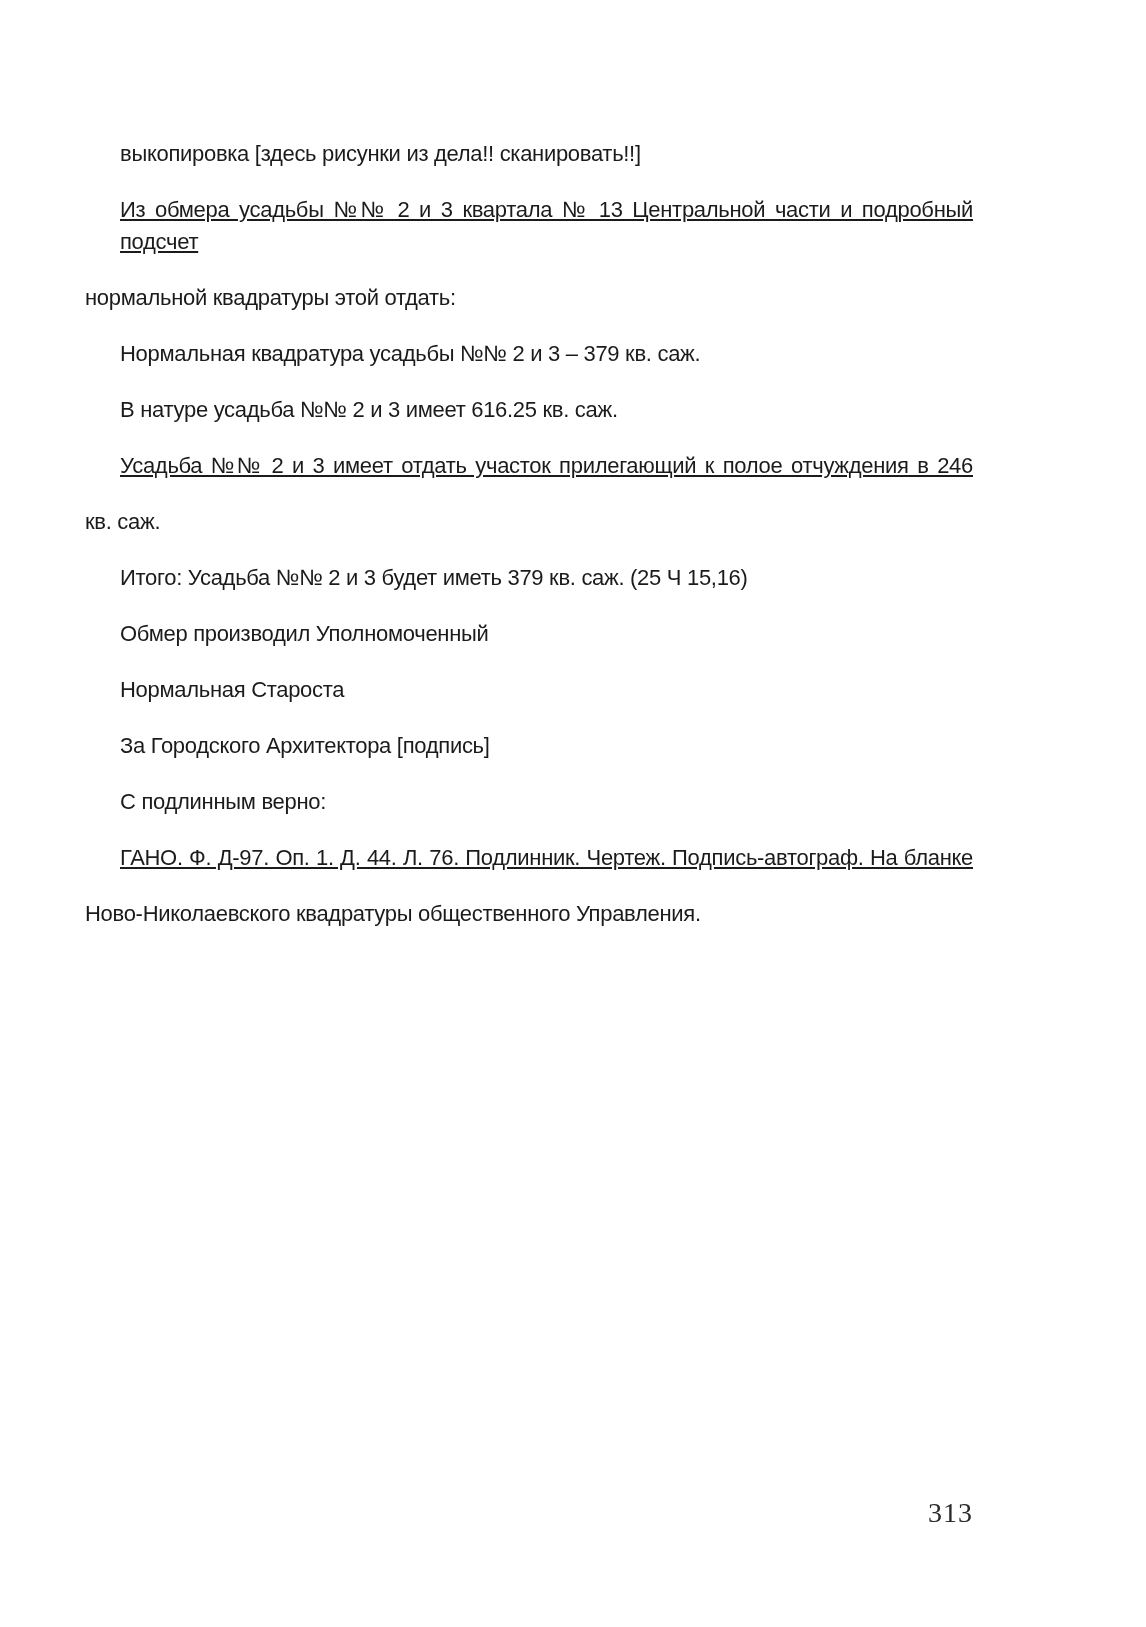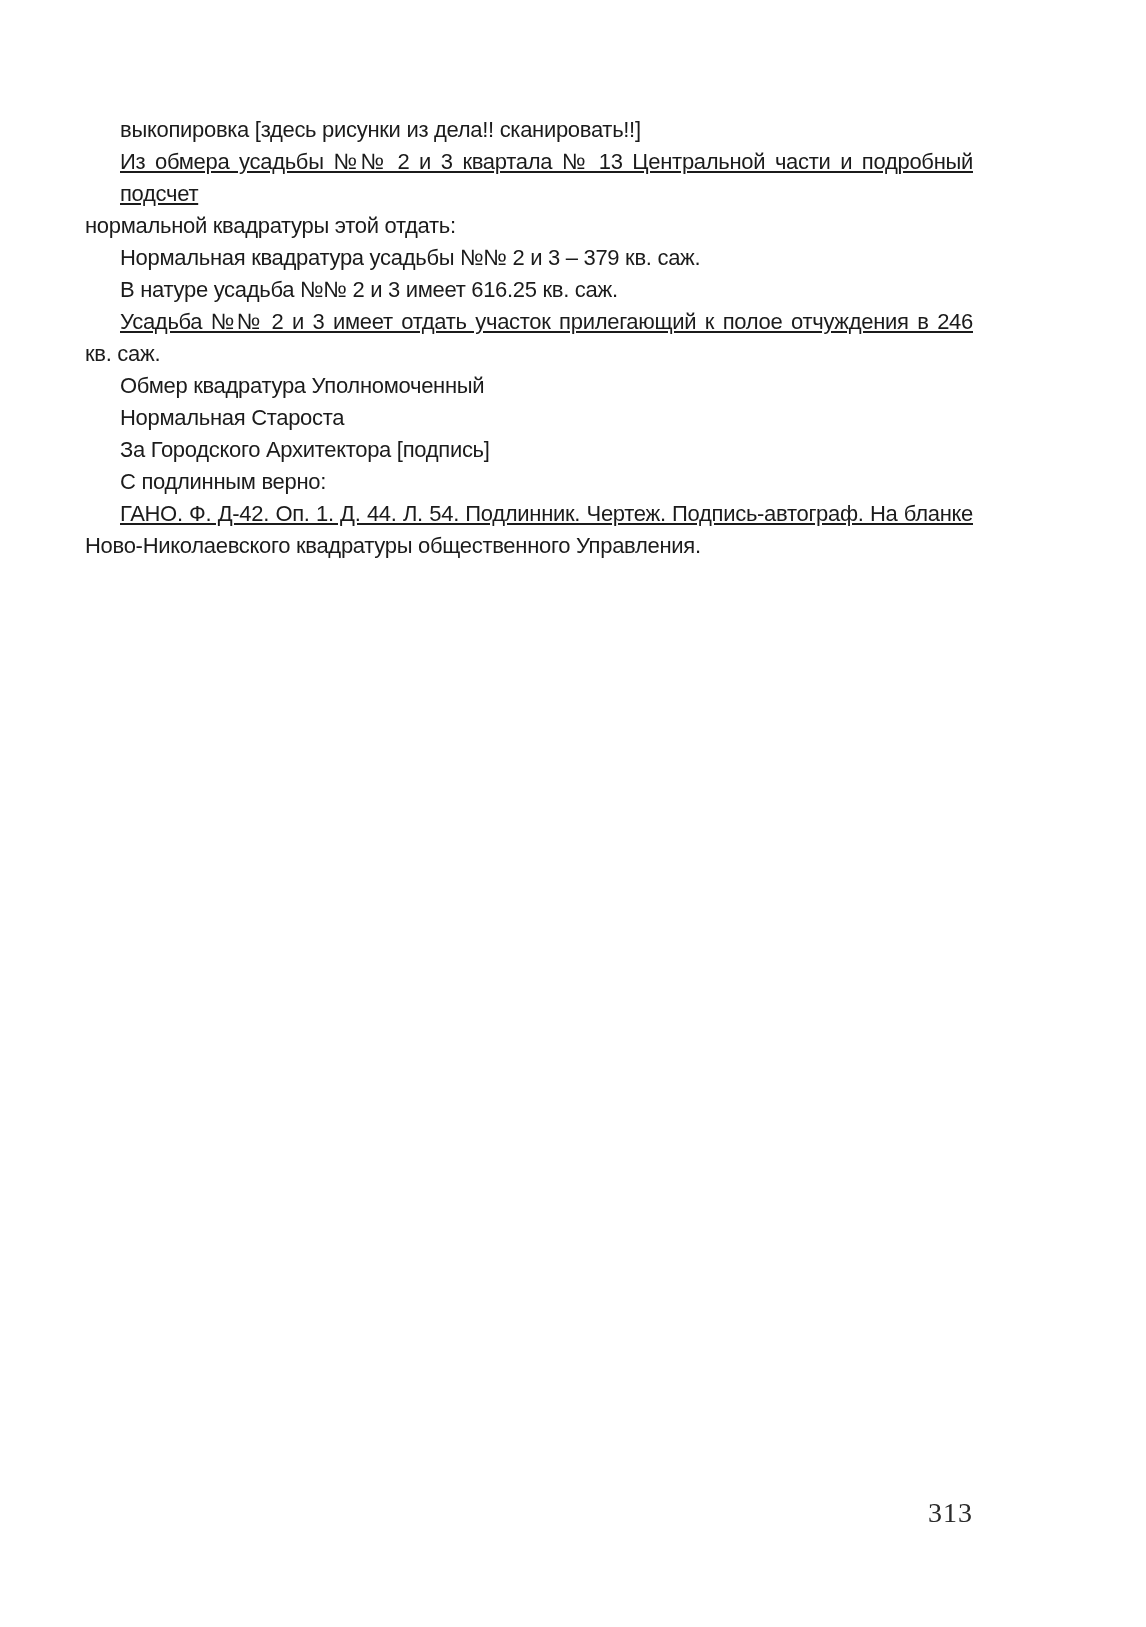--- a/index.html
+++ b/index.html
@@ -21,20 +21,21 @@
     left: 85px;
     top: 114px;
     width: 888px;
     font-size: 22px;
     line-height: 32px;
     letter-spacing: -0.3px;
   }
   .text-line {
     white-space: normal;
     text-align: left;
+    margin-top: 24px;
   }
   .text-line.indent {
     padding-left: 35px;
   }
   .text-line.justify {
     text-align: justify;
     text-align-last: justify;
     text-decoration: underline;
   }
   .page-number {
@@ -54,21 +55,22 @@
 
 <div class="page">
   <div class="text-block" id="text-block">
       <div class="text-line indent">выкопировка [здесь рисунки из дела!! сканировать!!]</div>
       <div class="text-line indent justify">Из обмера усадьбы №№ 2 и 3 квартала № 13 Центральной части и подробный подсчет</div>
       <div class="text-line">нормальной квадратуры этой отдать:</div>
       <div class="text-line indent">Нормальная квадратура усадьбы №№ 2 и 3 – 379 кв. саж.</div>
       <div class="text-line indent">В натуре усадьба №№ 2 и 3 имеет 616.25 кв. саж.</div>
       <div class="text-line indent justify">Усадьба №№ 2 и 3 имеет отдать участок прилегающий к полое отчуждения в 246</div>
       <div class="text-line">кв. саж.</div>
-      <div class="text-line indent">Обмер квадратура Уполномоченный</div>
+      <div class="text-line indent">Итого: Усадьба №№ 2 и 3 будет иметь 379 кв. саж. (25 Ч 15,16)</div>
+      <div class="text-line indent">Обмер производил Уполномоченный</div>
       <div class="text-line indent">Нормальная Староста</div>
       <div class="text-line indent">За Городского Архитектора [подпись]</div>
       <div class="text-line indent">С подлинным верно:</div>
-      <div class="text-line indent justify">ГАНО. Ф. Д-42. Оп. 1. Д. 44. Л. 54. Подлинник. Чертеж. Подпись-автограф. На бланке</div>
+      <div class="text-line indent justify">ГАНО. Ф. Д-97. Оп. 1. Д. 44. Л. 76. Подлинник. Чертеж. Подпись-автограф. На бланке</div>
       <div class="text-line">Ново-Николаевского квадратуры общественного Управления.</div>
     </div>
   <div class="page-number">313</div>
 </div>
 
 </body></html>

